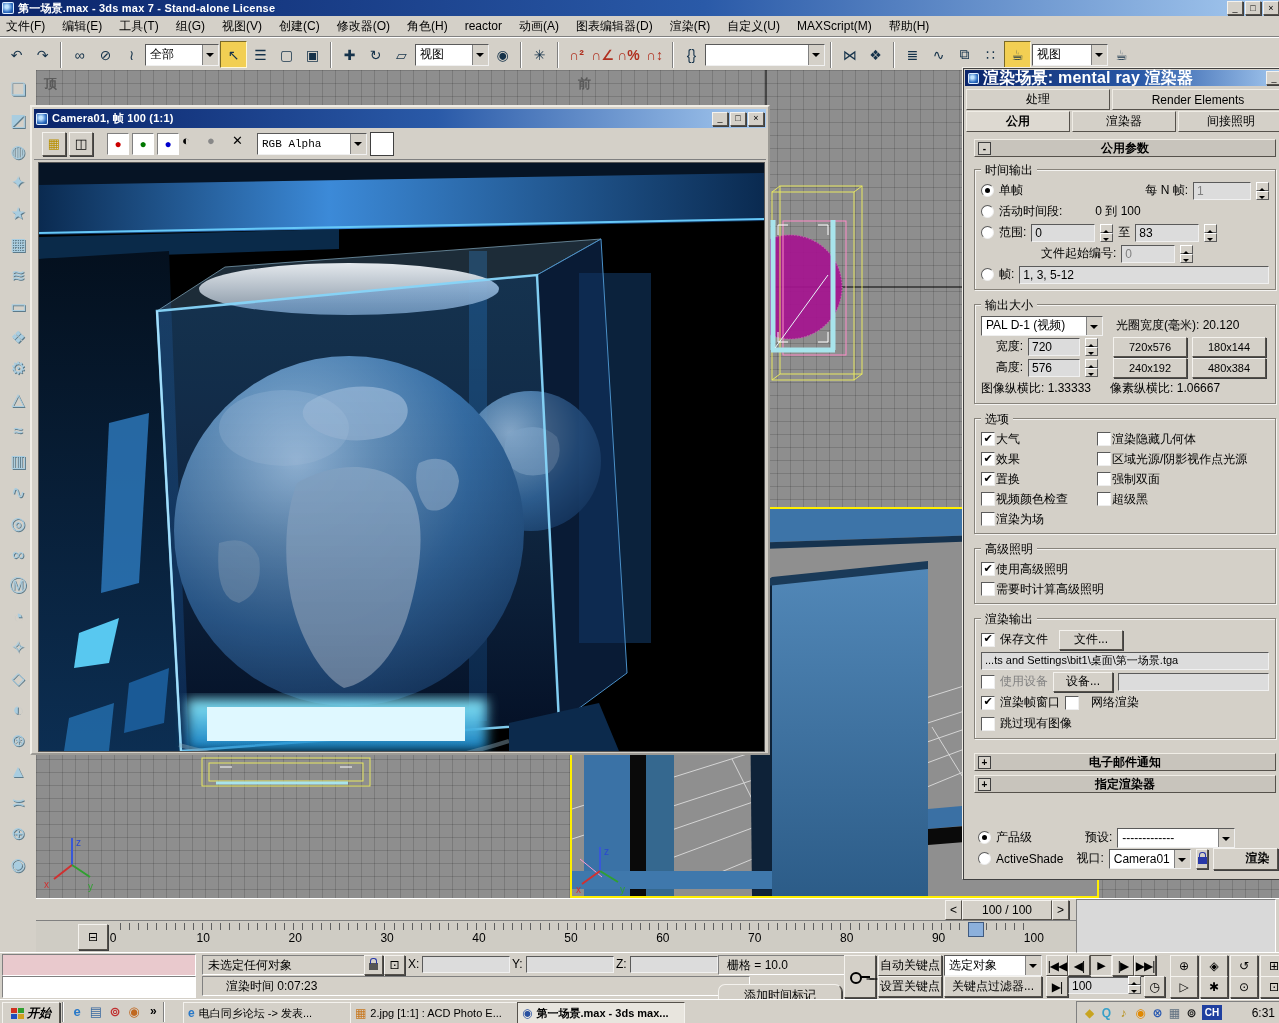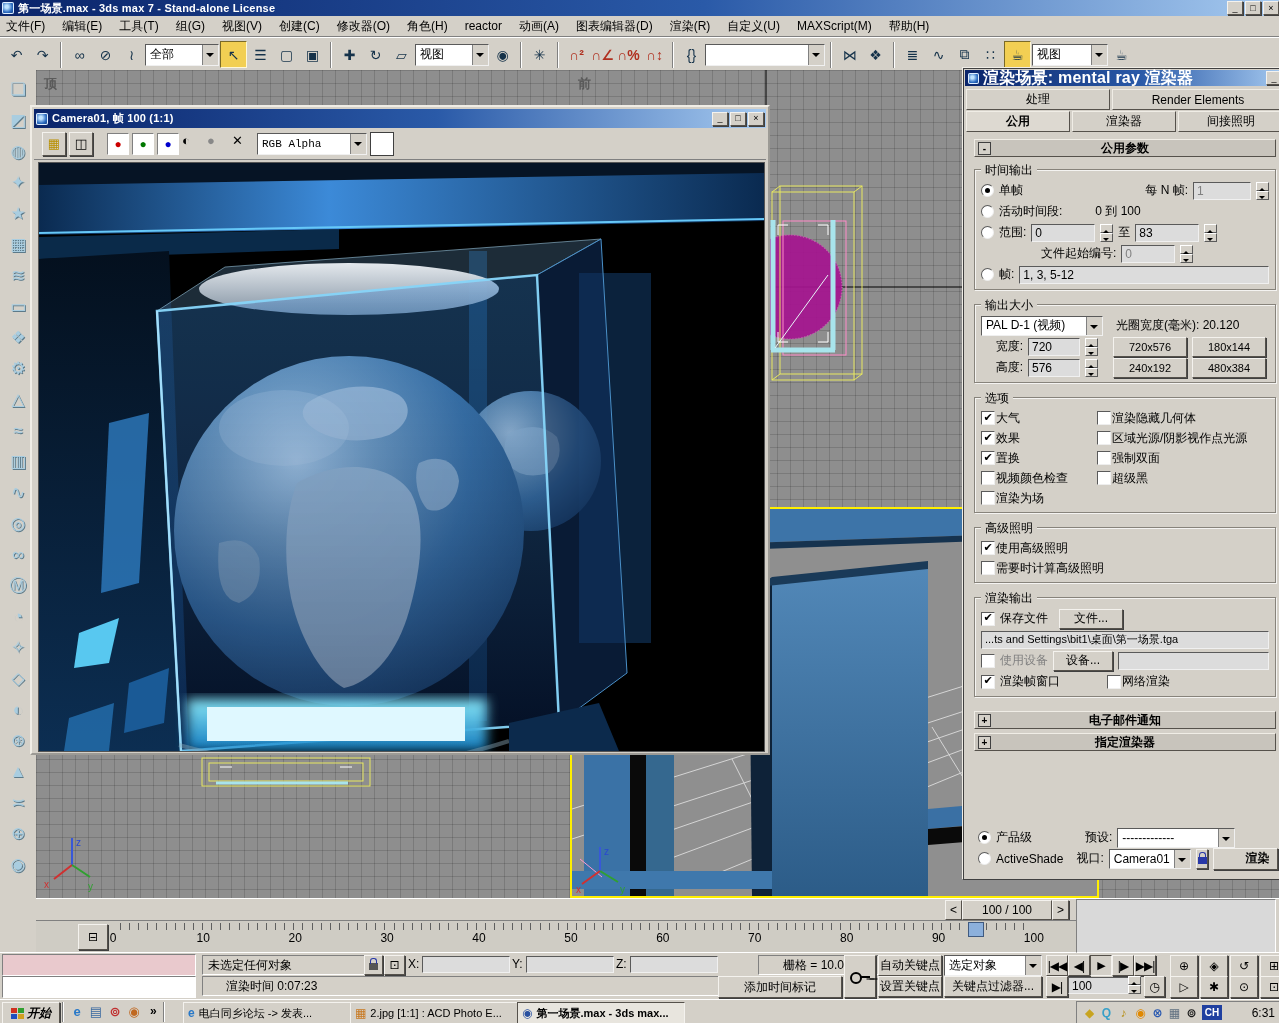--- a/index.html
+++ b/index.html
@@ -533,20 +533,24 @@
         <div class="row">
           <span style="width:42px;text-align:right;">高度:</span>
           <span class="fld" style="width:44px;height:16px;">576</span>
           <span class="spin">
               <i class="up"></i>
               <i class="dn"></i>
             </span>
           <span class="resbtn btn3d" style="margin-left:10px;">240x192</span>
           <span class="resbtn btn3d">480x384</span>
         </div>
+        <div class="row">
+          <span>图像纵横比: 1.33333</span>
+          <span style="margin-left:14px;">像素纵横比: 1.06667</span>
+        </div>
       </div>
 
       <div class="grp">
         <span class="grp-t">选项</span>
         <div class="opt-grid">
             <label class="opt checked">
             <span class="cb"></span>
             <span>大气</span>
           </label>
             <label class="opt">
@@ -610,24 +614,28 @@
           <span class="cb"></span>
           <span class="dis">使用设备</span>
           <span class="btn3d" style="width:58px;height:18px;">设备...</span>
           <span class="fld" style="flex:1;height:16px;"></span>
         </div>
         <div class="row">
           <span class="row checked" style="gap:5px;">
             <span class="cb"></span>
             <span>渲染帧窗口</span>
           </span>
-          <span class="row" style="gap:1px;margin-left:42px;">
+          <span class="row" style="gap:12px;">
             <span class="cb"></span>
             <span>网络渲染</span>
           </span>
+        </div>
+        <div class="row">
+          <span class="cb"></span>
+          <span>跳过现有图像</span>
         </div>
       </div>
 
       <div class="rollbar">
         <span class="roll-box">+</span>
         <span>电子邮件通知</span>
       </div>
       <div class="rollbar">
         <span class="roll-box">+</span>
         <span>指定渲染器</span>
@@ -694,22 +702,22 @@
     <span class="sb btn3d" style="left:364px;top:2px;width:17px;height:18px;">
         <span class="lock-g" style="background:#555;"></span>
       </span>
     <span class="sb btn3d" style="left:384px;top:2px;width:19px;height:18px;">⊡</span>
     <span class="sb" style="left:408px;top:4px;">X:</span>
     <span class="sb fld" style="left:422px;top:3px;width:80px;height:15px;"></span>
     <span class="sb" style="left:512px;top:4px;">Y:</span>
     <span class="sb fld" style="left:526px;top:3px;width:80px;height:15px;"></span>
     <span class="sb" style="left:616px;top:4px;">Z:</span>
     <span class="sb fld" style="left:630px;top:3px;width:80px;height:15px;"></span>
-    <span class="sb etched" style="left:758px;top:2px;width:120px;height:18px;display:flex;align-items:center;padding:0 24px;">栅格 = 10.0</span>
-    <span class="sb btn3d" style="left:718px;top:23px;width:122px;height:20px;">添加时间标记</span>
+    <span class="sb etched" style="left:718px;top:2px;width:120px;height:18px;display:flex;align-items:center;padding:0 8px;">栅格 = 10.0</span>
+    <span class="sb btn3d" style="left:718px;top:31px;width:122px;height:20px;border-radius:7px;">添加时间标记</span>
     <span class="sb btn3d" style="left:844px;top:2px;width:30px;height:41px;">
         <span class="key-g"></span>
       </span>
     <span class="sb btn3d" style="left:878px;top:2px;width:62px;height:19px;">自动关键点</span>
     <span class="sb btn3d" style="left:878px;top:23px;width:62px;height:19px;">设置关键点</span>
     <span class="sb dd" style="left:944px;top:2px;width:96px;height:19px;">
       <span class="dd-text">选定对象</span>
       <span class="dd-btn"></span>
     </span>
     <span class="sb btn3d" style="left:944px;top:23px;width:96px;height:19px;">关键点过滤器...</span>

